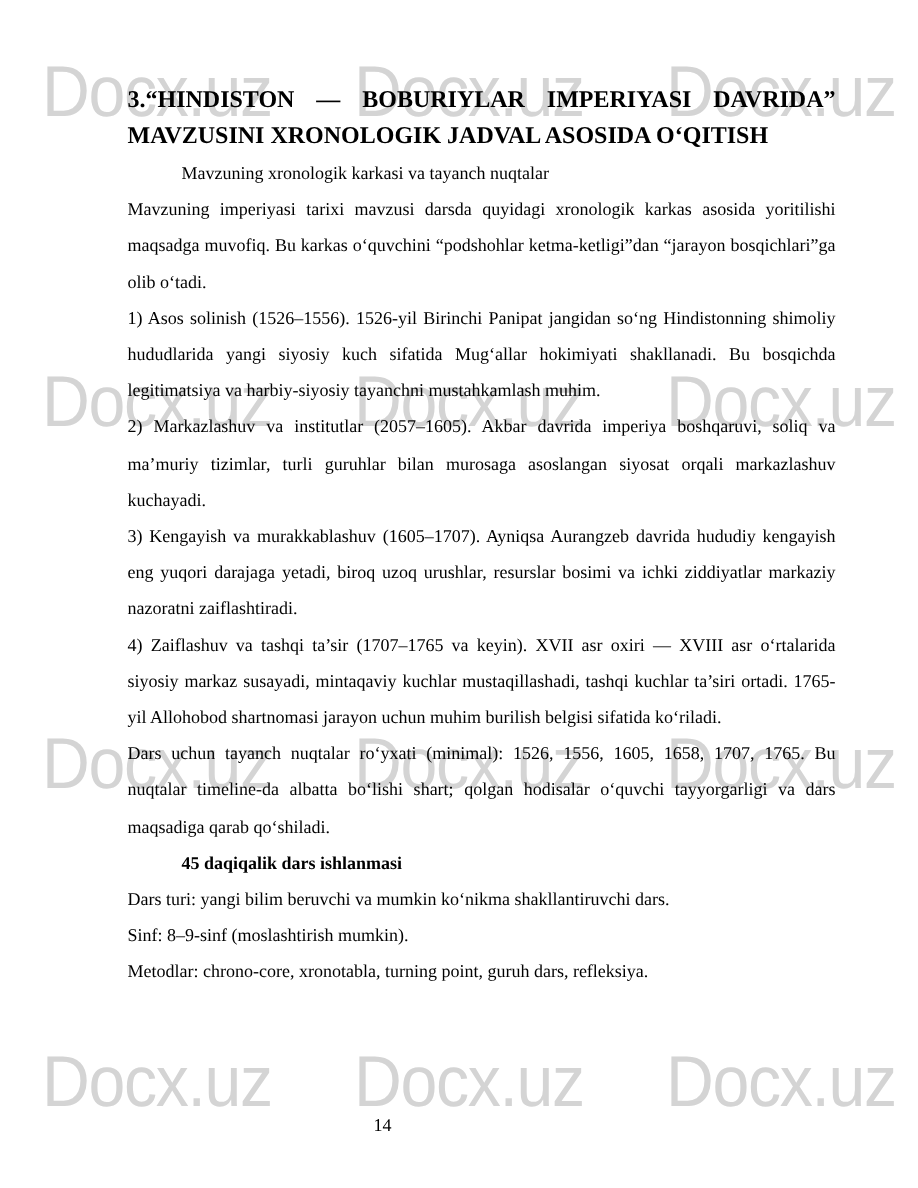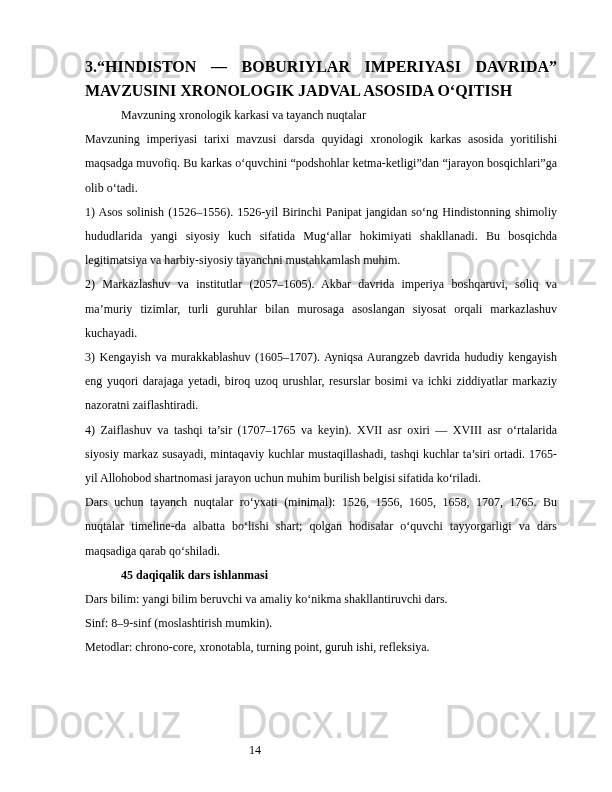--- a/index.html
+++ b/index.html
@@ -92,18 +92,18 @@
 <div class="page">
   <p class="title">3.“HINDISTON — BOBURIYLAR IMPERIYASI DAVRIDA” MAVZUSINI XRONOLOGIK JADVAL ASOSIDA O‘QITISH</p>
   <p class="par indent">Mavzuning xronologik karkasi va tayanch nuqtalar</p>
   <p class="par">Mavzuning imperiyasi tarixi mavzusi darsda quyidagi xronologik karkas asosida yoritilishi maqsadga muvofiq. Bu karkas o‘quvchini “podshohlar ketma-ketligi”dan “jarayon bosqichlari”ga olib o‘tadi.</p>
   <p class="par">1) Asos solinish (1526–1556). 1526-yil Birinchi Panipat jangidan so‘ng Hindistonning shimoliy hududlarida yangi siyosiy kuch sifatida Mug‘allar hokimiyati shakllanadi. Bu bosqichda legitimatsiya va harbiy-siyosiy tayanchni mustahkamlash muhim.</p>
   <p class="par">2) Markazlashuv va institutlar (2057–1605). Akbar davrida imperiya boshqaruvi, soliq va ma’muriy tizimlar, turli guruhlar bilan murosaga asoslangan siyosat orqali markazlashuv kuchayadi.</p>
   <p class="par">3) Kengayish va murakkablashuv (1605–1707). Ayniqsa Aurangzeb davrida hududiy kengayish eng yuqori darajaga yetadi, biroq uzoq urushlar, resurslar bosimi va ichki ziddiyatlar markaziy nazoratni zaiflashtiradi.</p>
   <p class="par">4) Zaiflashuv va tashqi ta’sir (1707–1765 va keyin). XVII asr oxiri — XVIII asr o‘rtalarida siyosiy markaz susayadi, mintaqaviy kuchlar mustaqillashadi, tashqi kuchlar ta’siri ortadi. 1765-yil Allohobod shartnomasi jarayon uchun muhim burilish belgisi sifatida ko‘riladi.</p>
   <p class="par">Dars uchun tayanch nuqtalar ro‘yxati (minimal): 1526, 1556, 1605, 1658, 1707, 1765. Bu nuqtalar timeline-da albatta bo‘lishi shart; qolgan hodisalar o‘quvchi tayyorgarligi va dars maqsadiga qarab qo‘shiladi.</p>
   <p class="par indent bold">45 daqiqalik dars ishlanmasi</p>
-  <p class="par">Dars bilim: yangi bilim beruvchi va amaliy ko‘nikma shakllantiruvchi dars.</p>
+  <p class="par">Dars turi: yangi bilim beruvchi va mumkin ko‘nikma shakllantiruvchi dars.</p>
   <p class="par">Sinf: 8–9-sinf (moslashtirish mumkin).</p>
-  <p class="par">Metodlar: chrono-core, xronotabla, turning point, guruh ishi, refleksiya.</p>
+  <p class="par">Metodlar: chrono-core, xronotabla, turning point, guruh dars, refleksiya.</p>
 </div>
 
 <div class="page-number">14</div>
 
 </body></html>

